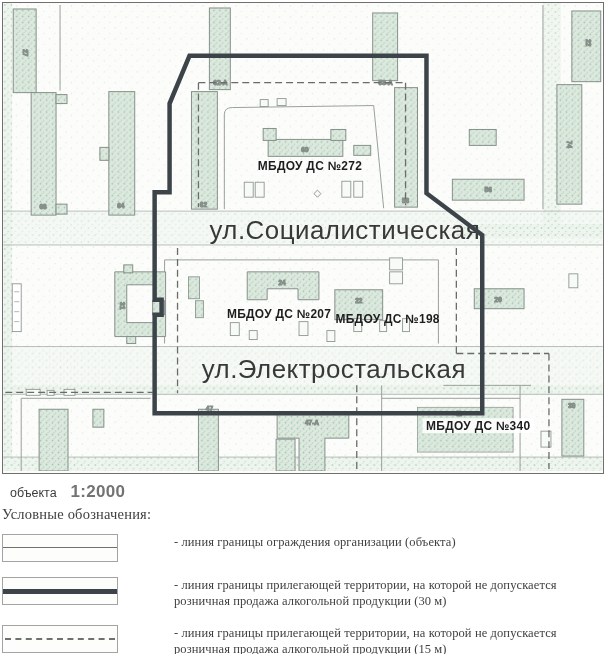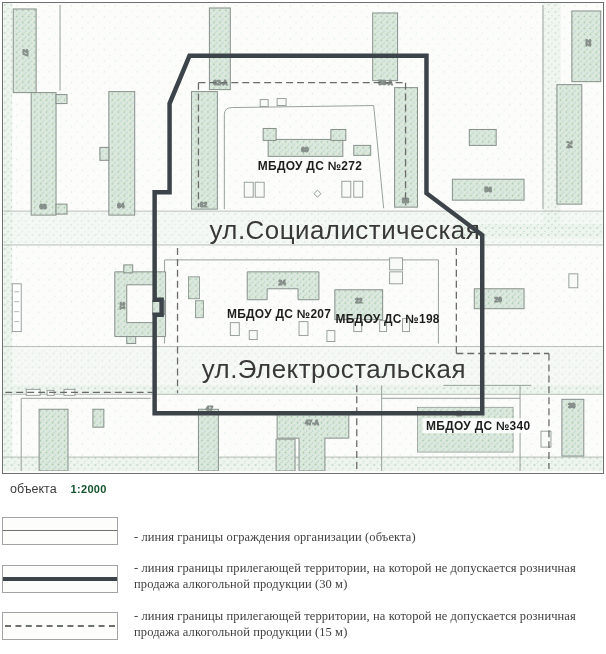--- a/index.html
+++ b/index.html
@@ -1,24 +1,24 @@
 <!DOCTYPE html>
 <html><head>
 <meta charset="utf-8">
 <style>
   html,body{margin:0;padding:0;background:#ffffff;width:606px;height:654px;overflow:hidden;
     font-family:"Liberation Sans",sans-serif;}
   .page{position:relative;width:606px;height:654px;background:#fff;}
   .map-frame{position:absolute;left:2px;top:2px;width:600px;height:470px;border:1px solid #6f6f6f;background:#fcfdfb;}
   .map-frame svg{display:block;}
   .scale-row{position:absolute;left:10px;top:482px;font-size:12.5px;color:#3c3c3c;}
-  .scale-value{font-weight:bold;font-size:11px;color:#14532d;margin-left:14px;letter-spacing:.3px;}
+  .scale-value{font-weight:bold;font-size:17px;color:#737373;margin-left:14px;letter-spacing:.3px;}
   .legend{position:absolute;left:2px;top:506px;width:600px;font-family:"Liberation Serif",serif;color:#3f3f3f;}
   .legend-title{font-size:14.5px;letter-spacing:.2px;}
-  .legend-item{display:flex;align-items:flex-end;margin-top:12px;}
+  .legend-item{display:flex;align-items:flex-start;margin-top:12px;gap:40px;}
   .legend-item.mt1{margin-top:11px;}
   .legend-item.mt2{margin-top:15px;}
   .legend-item.mt3{margin-top:15px;}
   .swatch{position:relative;width:114px;height:26px;border:1px solid #a3a3a3;flex:0 0 auto;margin-right:16px;background:#fdfdfc;}
   .swatch .line-thin{position:absolute;left:0;right:0;top:12px;border-top:1.4px solid #6d726f;}
   .swatch .line-thick{position:absolute;left:0;right:0;top:11px;height:4.5px;background:#3c4349;}
   .swatch .line-dash{position:absolute;left:2px;right:2px;top:12px;border-top:2px dashed #6d726f;}
   .legend-text{font-size:12.5px;line-height:1.3;width:468px;letter-spacing:.1px;}
   text{font-family:"Liberation Sans",sans-serif;}
   .bnum{font-size:6.5px;font-weight:bold;fill:#3f4540;}
@@ -231,20 +231,21 @@
         <text class="fac" x="477" y="429" text-anchor="middle">МБДОУ ДС №340</text>
       </g>
     </svg>
   </div>
 
   <div class="scale-row">
     <span>объекта</span><span class="scale-value">1:2000</span>
   </div>
 
   <div class="legend">
+    <div class="legend-title">Условные обозначения:</div>
 
     <div class="legend-item mt1">
       <div class="swatch">
           <div class="line-thin"></div>
         </div>
       <div class="legend-text">- линия границы ограждения организации (объекта)</div>
     </div>
 
     <div class="legend-item mt2">
       <div class="swatch">

